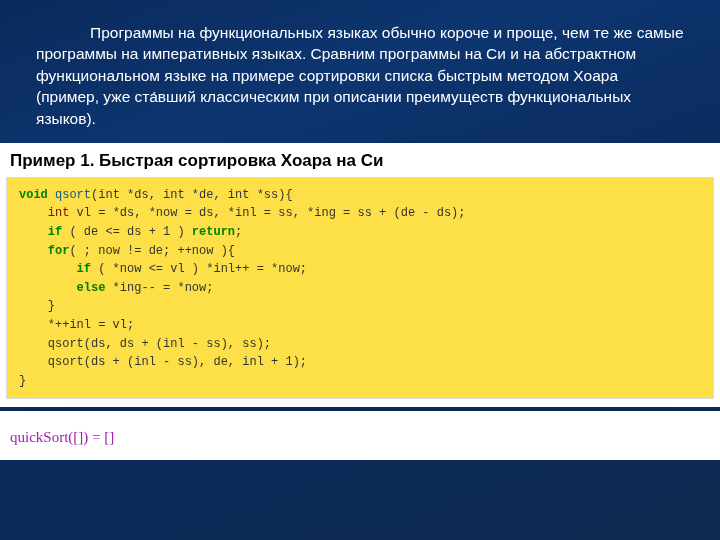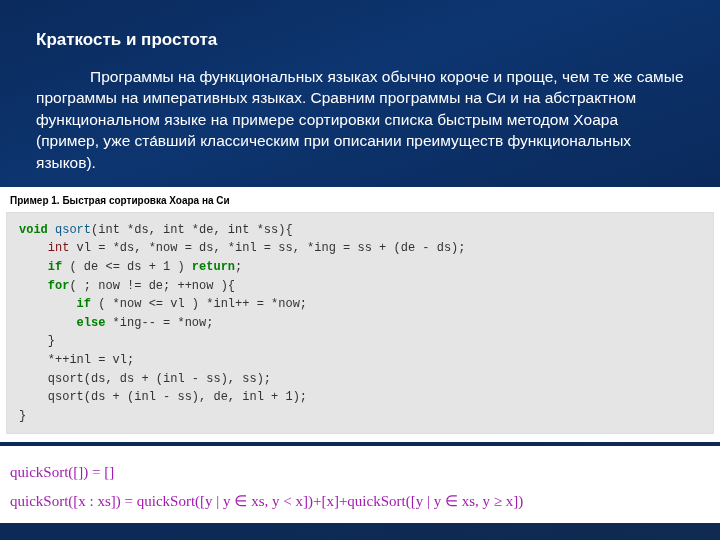--- a/index.html
+++ b/index.html
@@ -34,27 +34,27 @@
   .panel {
     background: #ffffff;
     color: #000;
     margin: 0 -30px;
     padding: 6px 6px 8px 6px;
   }
   .panel + .panel {
     margin-top: 4px;
   }
   .panel-title {
-    font-size: 10px;
+    font-size: 17px;
     font-weight: bold;
     color: #000;
     margin: 2px 0 6px 4px;
   }
   .code-box {
-    background: #e5e5e5;
+    background: #fde047;
     border: 1px solid #ddd;
     padding: 8px 12px 8px 12px;
     font-family: "Courier New", Courier, monospace;
     font-size: 12px;
     line-height: 1.55;
     color: #333;
     white-space: pre;
   }
   .kw   { color: #008000; font-weight: bold; }
   .type { color: #7a0e0e; }
@@ -65,21 +65,20 @@
     color: #a21caf;
     padding: 6px 4px 0 4px;
     line-height: 1.9;
   }
 </style>
 </head>
 <body>
 
 <div class="slide">
 
-  <div class="title">Краткость и простота</div>
 
   <p class="body-text">Программы на функциональных языках обычно короче и проще, чем те же самые программы на императивных языках. Сравним программы на Си и на абстрактном функциональном языке на примере сортировки списка быстрым методом Хоара (пример, уже ста́вший классическим при описании преимуществ функциональных языков).</p>
 
   <div class="panel">
     <div class="panel-title">Пример 1. Быстрая сортировка Хоара на Си</div>
     <div class="code-box"><span class="kw">void</span> <span class="fn">qsort</span><span>(int *ds, int *de, int *ss){</span>
     <span class="type">int</span><span> vl = *ds, *now = ds, *inl = ss, *ing = ss + (de - ds);</span>
     <span class="kw">if</span><span> ( de &lt;= ds + 1 ) </span><span class="kw">return</span><span>;</span>
     <span class="kw">for</span><span>( ; now != de; ++now ){</span>
         <span class="kw">if</span><span> ( *now &lt;= vl ) *inl++ = *now;</span>
@@ -87,17 +86,16 @@
     <span>}</span>
     <span>*++inl = vl;</span>
     <span>qsort(ds, ds + (inl - ss), ss);</span>
     <span>qsort(ds + (inl - ss), de, inl + 1);</span>
 <span>}</span></div>
   </div>
 
   <div class="panel">
     <div class="math">
       <div>quickSort([]) = []</div>
-      <div>quickSort([x : xs]) = quickSort([y | y ∈ xs, y &lt; x])+[x]+quickSort([y | y ∈ xs, y ≥ x])</div>
     </div>
   </div>
 
 </div>
 
 </body></html>

